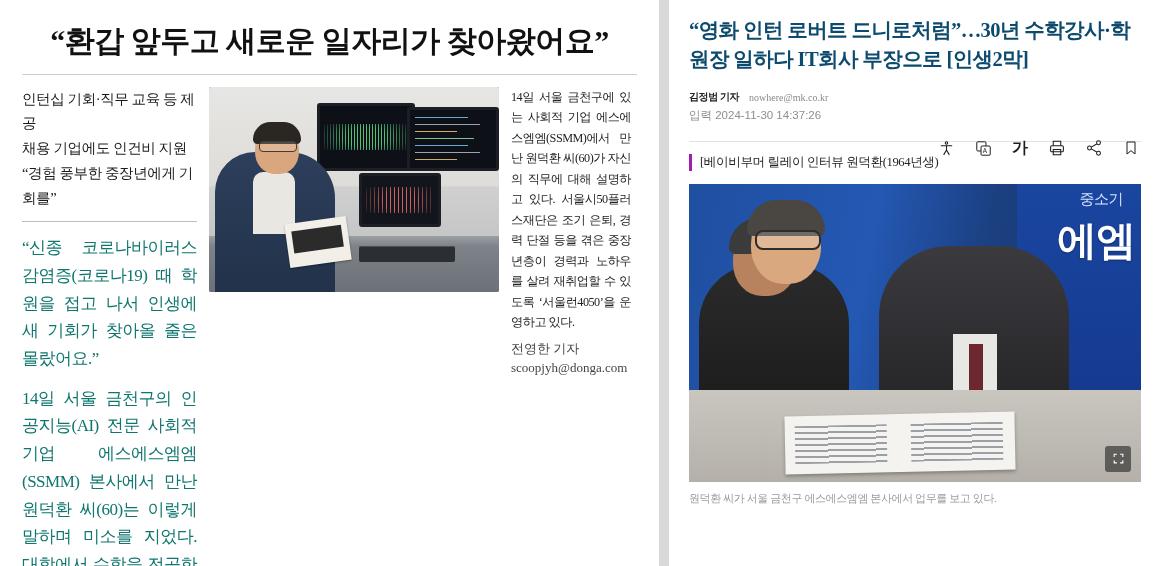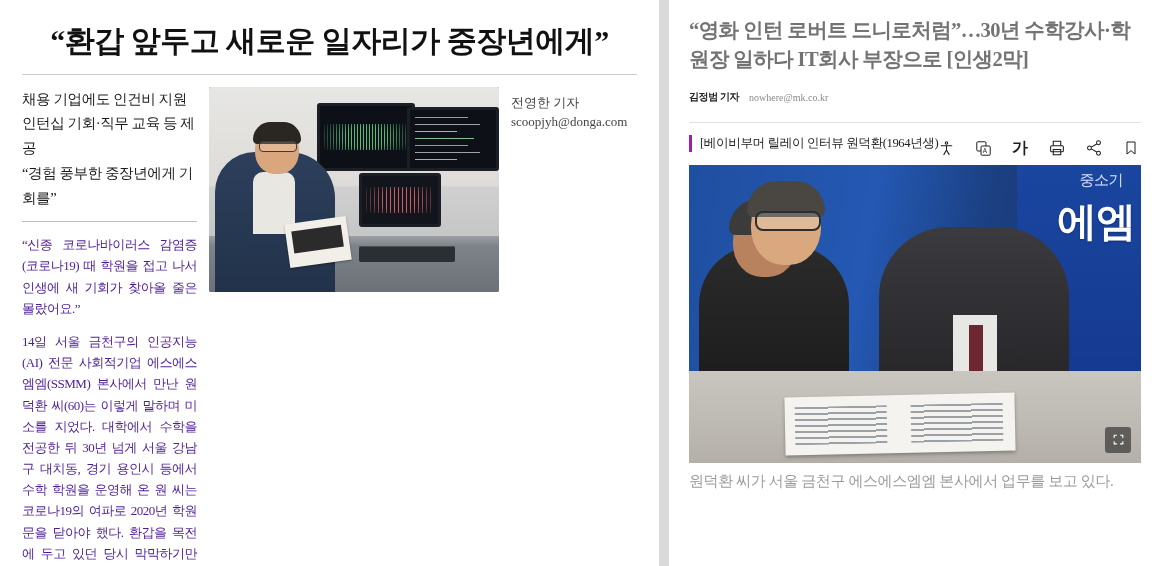--- a/index.html
+++ b/index.html
@@ -58,23 +58,23 @@
     color: #1a1a1a;
     letter-spacing: -0.4px;
   }
   .summary-rule {
     border: 0;
     border-top: 1px solid #bdbdbd;
     margin: 10px 0 8px 0;
   }
   .lead-para {
     font-family: "Liberation Serif", serif;
-    font-size: 13px;
+    font-size: 17px;
     line-height: 1.63;
-    color: #4c1d95;
+    color: #0f766e;
     text-align: justify;
     letter-spacing: -0.5px;
     margin: 12px 0 7px 0;
   }
   .col-photo {
     width: 290px;
     flex: 0 0 290px;
   }
   .photo {
     width: 290px;
@@ -190,21 +190,21 @@
     background: #ffffff;
     box-sizing: border-box;
     padding: 16px 20px 0 20px;
     overflow: hidden;
   }
   .r-headline {
     font-family: "Liberation Serif", serif;
     font-weight: bold;
     font-size: 20.5px;
     line-height: 1.42;
-    color: #737373;
+    color: #0c4a6e;
     letter-spacing: -0.6px;
     margin: 0 0 16px 0;
   }
   .r-byline-row {
     display: flex;
     align-items: center;
     gap: 10px;
     margin-bottom: 4px;
   }
   .r-reporter {
@@ -346,41 +346,41 @@
     position: absolute;
     right: 10px; bottom: 10px;
     width: 26px; height: 26px;
     background: rgba(20,20,20,.55);
     border-radius: 3px;
     display: flex; align-items: center; justify-content: center;
     cursor: pointer;
   }
   .r-photo-caption {
     font-family: "Liberation Serif", serif;
-    font-size: 15px;
+    font-size: 11px;
     color: #9b9b9b;
     margin-top: 9px;
     letter-spacing: -0.4px;
   }
 </style>
 </head>
 <body>
 
 <div id="page">
 
   <div class="left-panel">
 
-    <div class="headline">“환갑 앞두고 새로운 일자리가 중장년에게”</div>
+    <div class="headline">“환갑 앞두고 새로운 일자리가 찾아왔어요”</div>
     <hr class="rule-thin">
 
     <div class="upper-grid">
 
       <div class="col-summary">
+        <div class="summary-line">인턴십 기회·직무 교육 등 제공</div>
         <div class="summary-line">채용 기업에도 인건비 지원</div>
-        <div class="summary-line">인턴십 기회·직무 교육 등 제공</div>
         <div class="summary-line">“경험 풍부한 중장년에게 기회를”</div>
         <hr class="summary-rule">
         <p class="lead-para">“신종 코로나바이러스 감염증(코로나19) 때 학원을 접고 나서 인생에 새 기회가 찾아올 줄은 몰랐어요.”</p>
         <p class="lead-para">14일 서울 금천구의 인공지능(AI) 전문 사회적기업 에스에스엠엠(SSMM) 본사에서 만난 원덕환 씨(60)는 이렇게 말하며 미소를 지었다. 대학에서 수학을 전공한 뒤 30년 넘게 서울 강남구 대치동, 경기 용인시 등에서 수학 학원을 운영해 온 원 씨는 코로나19의 여파로 2020년 학원 문을 닫아야 했다. 환갑을 목전에 두고 있던 당시 막막하기만 했던 그에게 지난해 6월 제2의 기회가 찾아왔다. 서울시50플러스재단에서 운영하는 ‘중장년 인턴십’ 프로그램을 알게 된다.</p>
 
       </div>
 
       <div class="col-photo">
         <div class="photo">
           <div class="ph-wall"></div>
@@ -398,33 +398,38 @@
           <div class="ph-person-body"></div>
           <div class="ph-shirt"></div>
           <div class="ph-person-head"></div>
           <div class="ph-hair"></div>
           <div class="ph-glasses"></div>
           <div class="ph-paper"></div>
         </div>
       </div>
 
       <div class="col-side">
+        <div class="side-caption">14일 서울 금천구에 있는 사회적 기업 에스에스엠엠(SSMM)에서 만난 원덕환 씨(60)가 자신의 직무에 대해 설명하고 있다. 서울시50플러스재단은 조기 은퇴, 경력 단절 등을 겪은 중장년층이 경력과 노하우를 살려 재취업할 수 있도록 ‘서울런4050’을 운영하고 있다.</div>
         <div class="byline-small">전영한 기자 scoopjyh@donga.com</div>
       </div>
     </div>
 
   </div>
 
   <div class="right-panel">
 
     <h1 class="r-headline">“영화 인턴 로버트 드니로처럼”…30년 수학강사·학원장 일하다 IT회사 부장으로 [인생2막]</h1>
 
     <div class="r-byline-row">
       <span class="r-reporter">김정범 기자</span>
       <span class="r-email">nowhere@mk.co.kr</span>
+    </div>
+    <div class="r-date">
+      <span>입력</span>
+      <span>2024-11-30 14:37:26</span>
     </div>
 
     <div class="r-toolbar">
       <div class="tool-btn" title="accessibility">
         <svg width="17" height="17" viewBox="0 0 24 24" fill="none" stroke="#1d1d1d" stroke-width="1.5">
           <circle cx="12" cy="4.3" r="1.8"></circle>
           <path d="M4 8h16M12 8v6M12 14l-4 7M12 14l4 7"></path>
         </svg>
       </div>
       <div class="tool-btn" title="translate">

